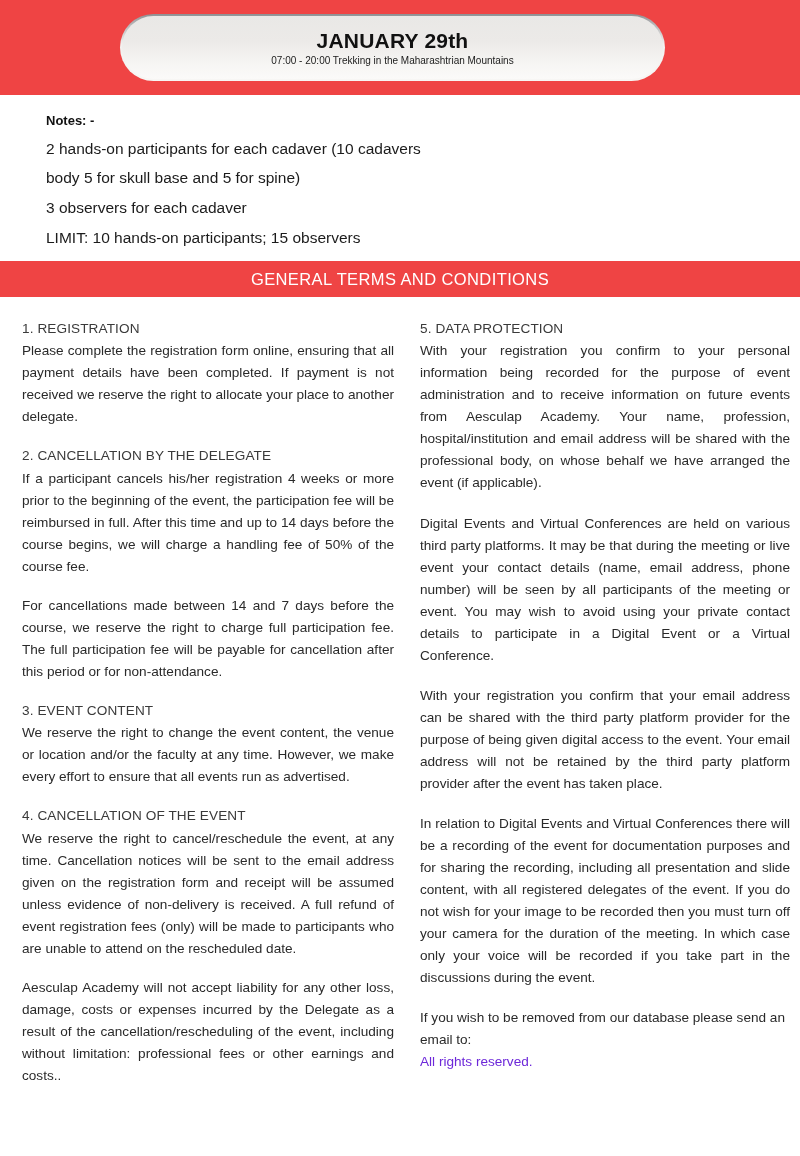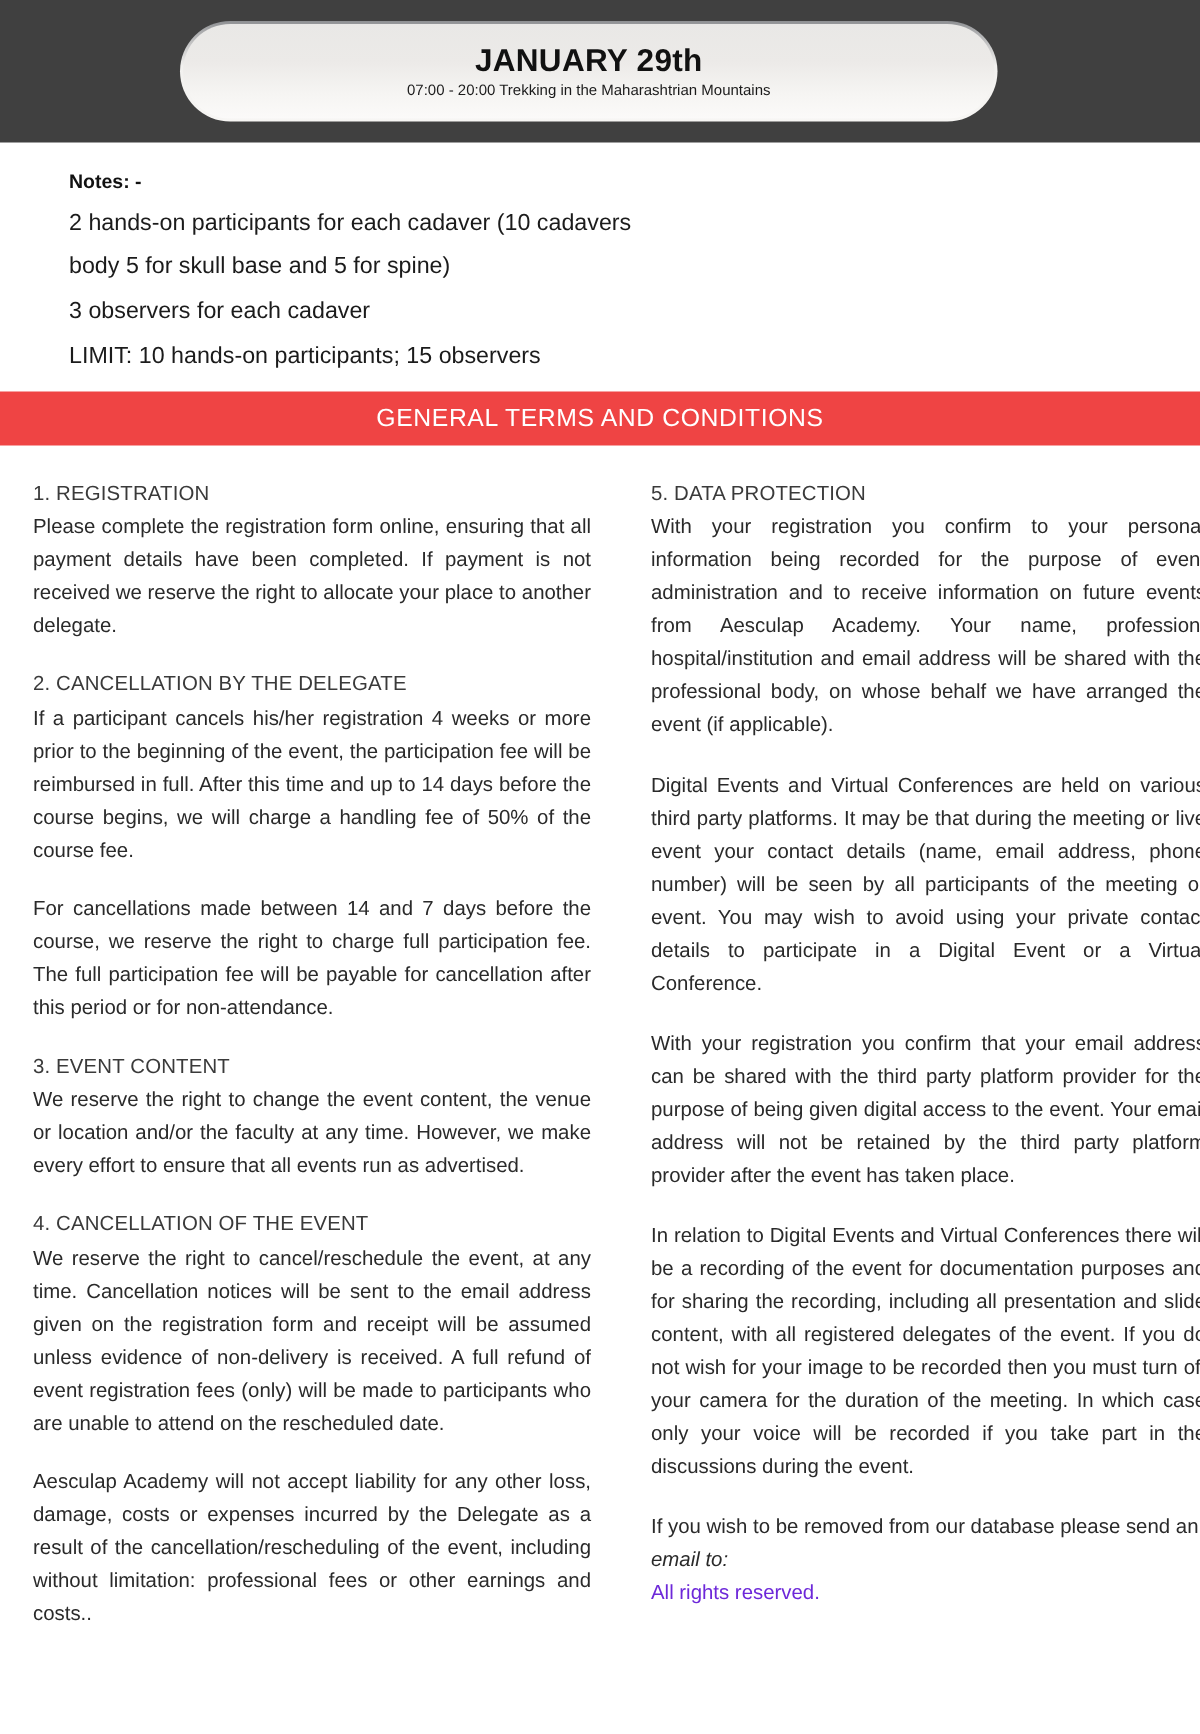--- a/index.html
+++ b/index.html
@@ -13,21 +13,21 @@
     font-family: "Liberation Sans", sans-serif;
     color: #1b1b1b;
     overflow: hidden;
   }
 
   
   .top-banner {
     position: relative;
     width: 800px;
     height: 95px;
-    background: #404040;
+    background: #ef4444;
     box-sizing: border-box;
   }
   .date-pill {
     position: absolute;
     left: 120px;
     top: 14px;
     width: 545px;
     height: 67px;
     box-sizing: border-box;
     border-radius: 34px;
@@ -106,21 +106,21 @@
     letter-spacing: 0.4px;
     margin-top: 2px;
   }
 
   
   .terms {
     width: 800px;
     box-sizing: border-box;
     padding: 22px 16px 0 22px;
     display: flex;
-    gap: 40px;
+    gap: 26px;
   }
   .col {
     width: 372px;
     flex: 0 0 372px;
   }
   .col.right {
     width: 370px;
     flex: 0 0 370px;
   }
   .term-head {
@@ -152,21 +152,20 @@
     line-height: 1.62;
     color: #2a2a2a;
   }
   .email-line {
     display: flex;
     align-items: baseline;
   }
   .email-label {
     flex: 0 0 auto;
     padding-right: 11px;
-    font-style: italic;
   }
   .email-stack {
     display: flex;
     flex-direction: column;
   }
   .email-addr {
     color: #a41c2e;
     font-weight: bold;
     font-size: 14.2px;
     line-height: 1.55;

